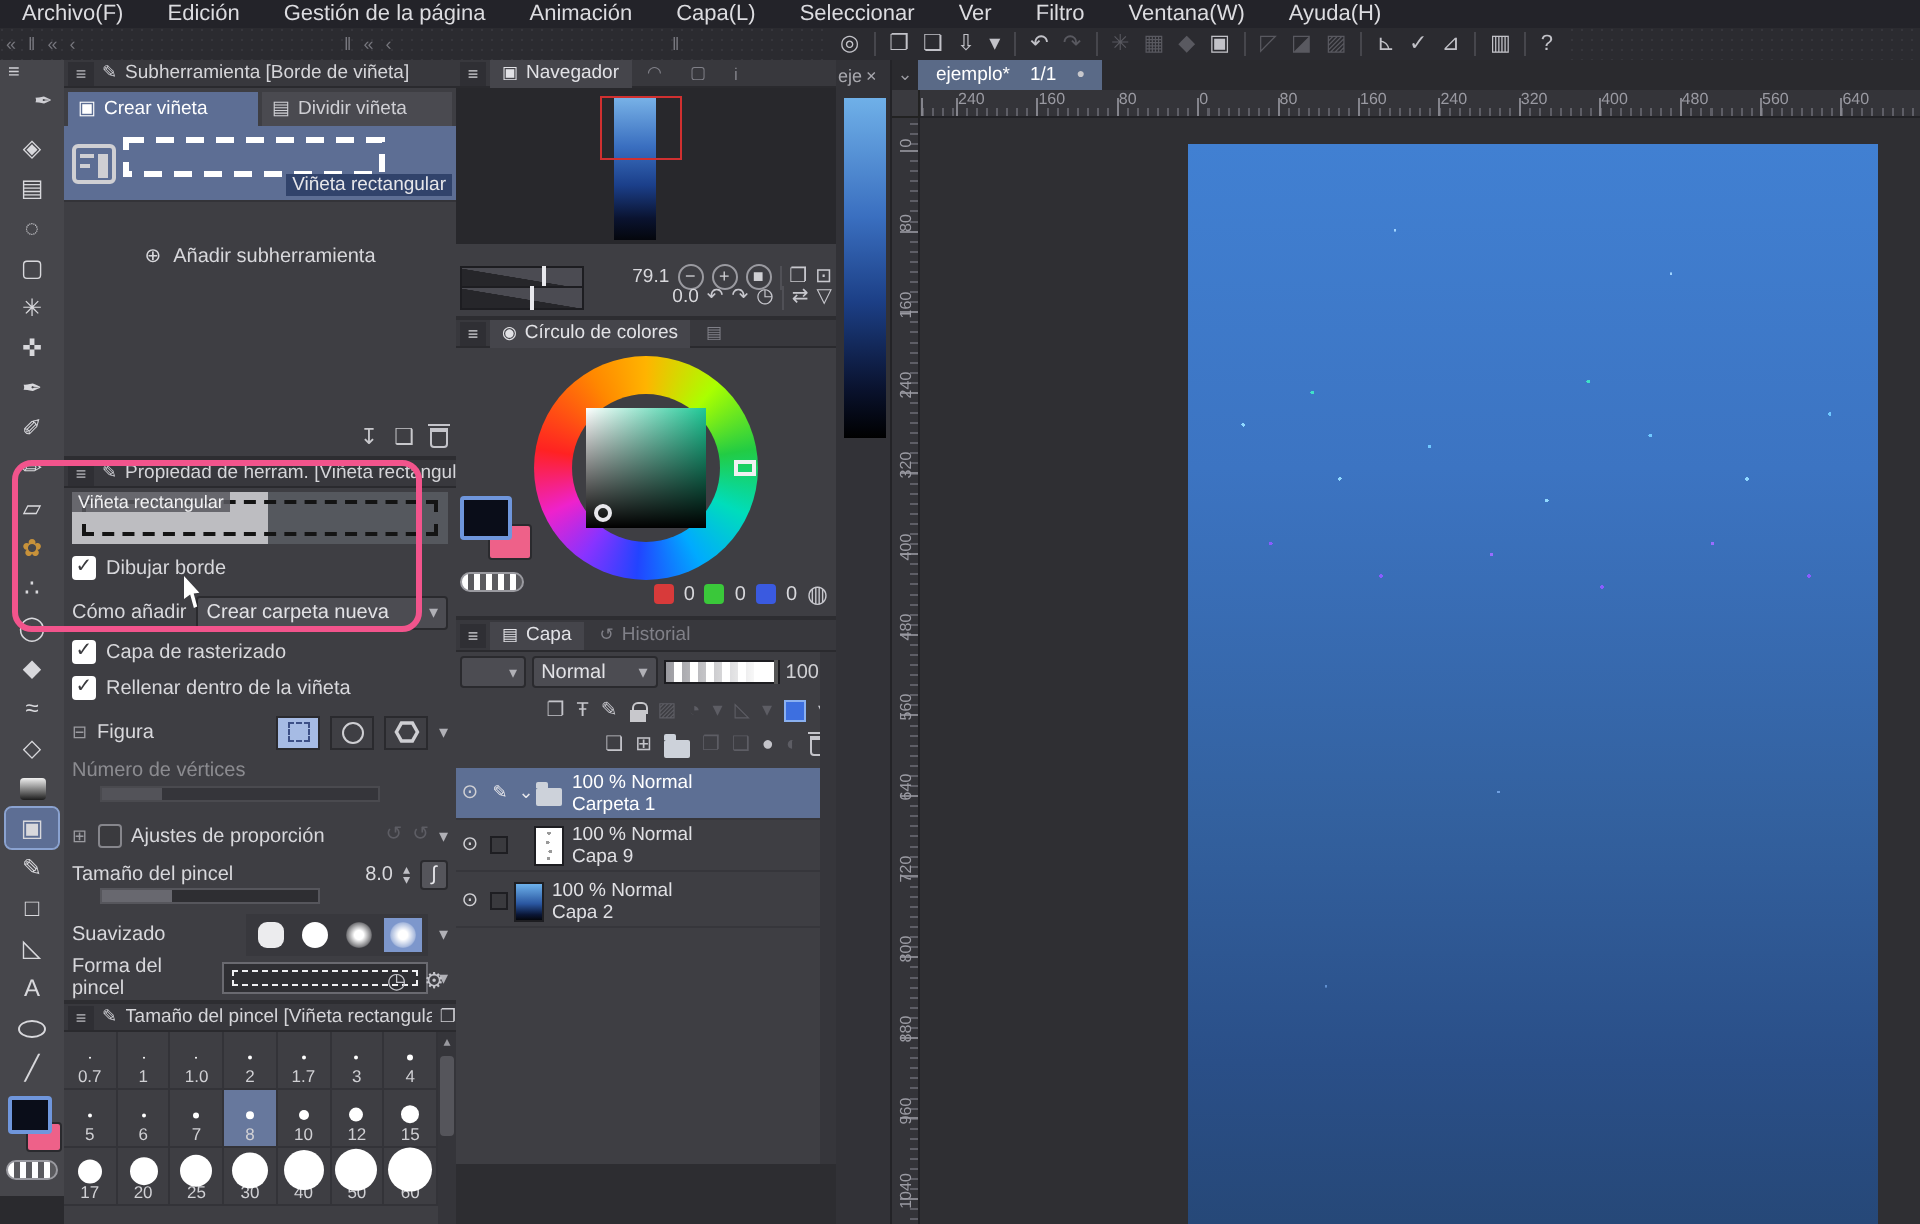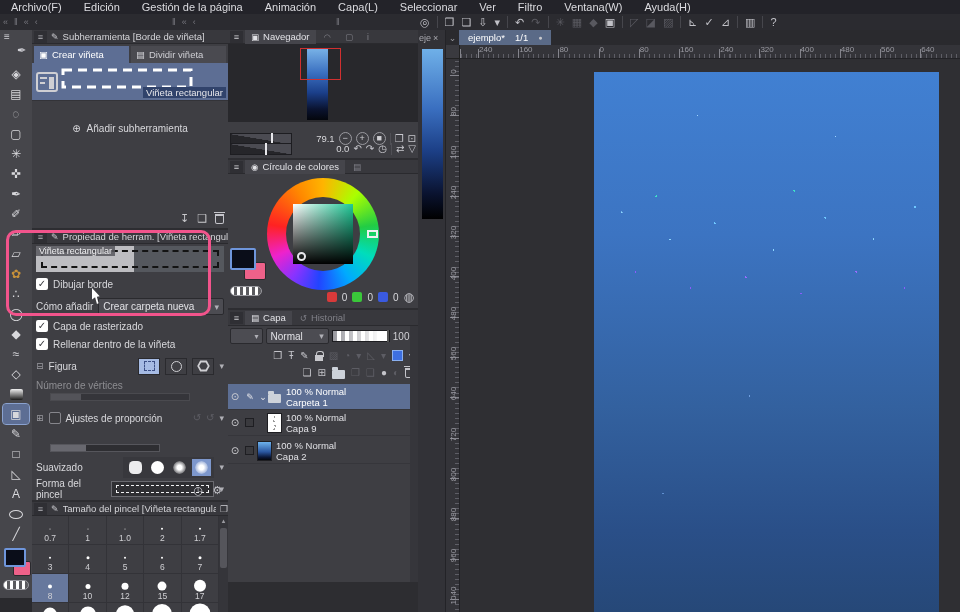--- a/index.html
+++ b/index.html
@@ -88,21 +88,21 @@
   .sm-cell.sel{background:#7d97cc;}
   .shape-btn{width:118px;height:16px;background:#2f2f33;border:1px solid #6a6a70;position:relative;}
   .shape-btn .dash{position:absolute;left:4px;top:3px;right:4px;bottom:3px;border:1.5px dashed #f0f0f2;}
   #tp-foot{position:absolute;right:6px;bottom:3px;display:flex;gap:9px;color:#c4c4ca;font-size:11px;}
   .spin{display:inline-flex;flex-direction:column;line-height:5px;font-size:7px;color:#c0c0c6;}
   .pressure-btn{width:14px;height:15px;background:#55555b;border:1px solid #2a2a2e;border-radius:2px;color:#e8e8ec;
     font-size:10px;display:flex;align-items:center;justify-content:center;}
 
   
   #brush-grid{position:absolute;left:0;top:14px;right:9px;bottom:0;display:grid;
-    grid-template-columns:repeat(5,1fr);grid-auto-rows:29px;}
+    grid-template-columns:repeat(7,1fr);grid-auto-rows:29px;}
   .bcell{border-right:1px solid #333338;border-bottom:1px solid #333338;display:flex;flex-direction:column;
     align-items:center;justify-content:flex-end;padding-bottom:1px;position:relative;}
   .bcell.sel{background:#67789d;}
   .bdot{background:#fff;border-radius:50%;position:absolute;top:45%;left:50%;transform:translate(-50%,-60%);}
   .blab{font-size:8.5px;color:#d0d0d4;}
   #brush-scroll{position:absolute;right:0;top:14px;width:9px;bottom:0;background:#35353a;}
   #brush-scroll .thumb{position:absolute;left:1px;right:1px;top:12px;height:40px;background:#55555b;border-radius:2px;}
   #brush-scroll .up{position:absolute;top:1px;left:0;right:0;text-align:center;font-size:7px;color:#9a9aa0;}
 
   
@@ -449,20 +449,30 @@
   </div>
   <div class="tp-row" style="top:178px;height:20px">
     <span style="color:#9a9aa0;font-size:9px">⊞</span>
     <span class="cbx empty"></span>
     <span>Ajustes de proporción</span>
     <span style="flex:1"></span>
     <span class="li-ic dim">↺</span>
     <span class="li-ic dim">↺</span>
     <span class="chev" style="color:#b0b0b6;font-size:9px">▾</span>
   </div>
+  <div class="tp-row" style="top:200px">
+    <span>Tamaño del pincel</span>
+    <span style="flex:1"></span>
+    <span>8.0</span>
+    <span class="spin">
+      <span>▴</span>
+      <span>▾</span>
+    </span>
+    <span class="pressure-btn">∫</span>
+  </div>
   <div class="tp-row" style="top:214px">
     <span class="slider" style="width:110px;margin-left:14px">
         <span class="fill" style="width:32%"></span>
       </span>
   </div>
   <div class="tp-row" style="top:226px;height:22px">
     <span>Suavizado</span>
     <span style="flex:1"></span>
     <span class="sm-wrap">
       <span class="sm-cell">

